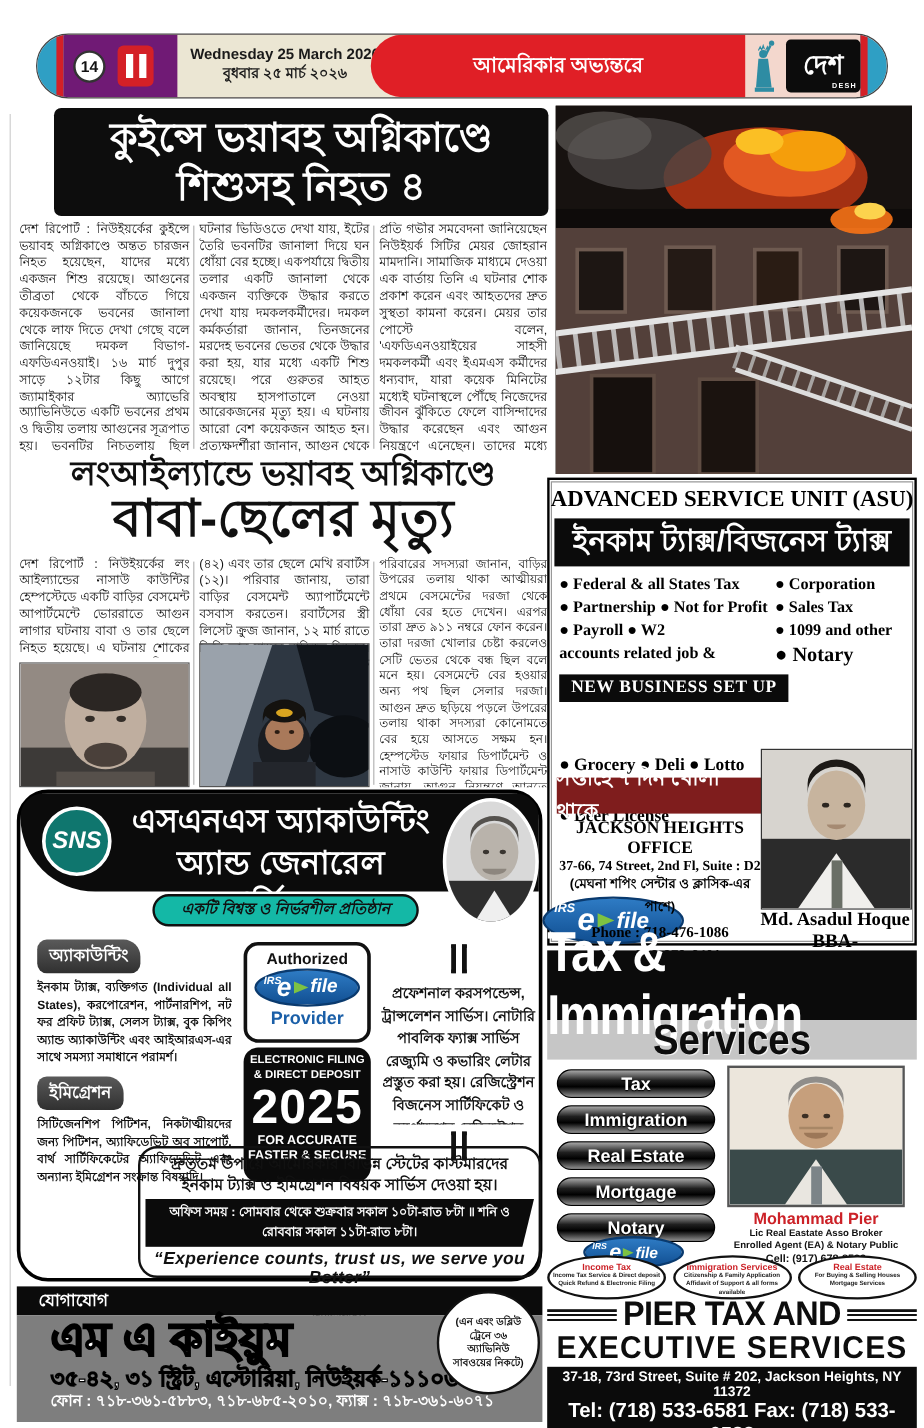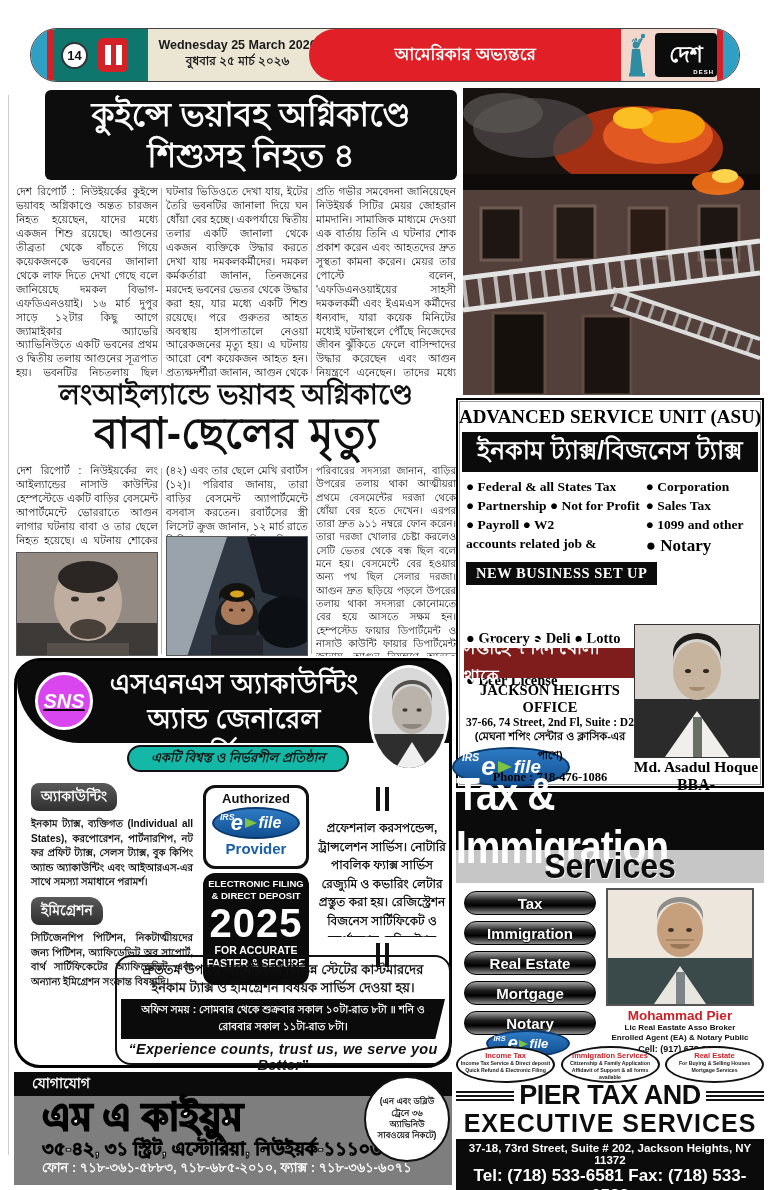--- a/index.html
+++ b/index.html
@@ -6,21 +6,21 @@
   body { background:#ffffff; font-family:"Liberation Sans", sans-serif; }
   .page { position:relative; width:770px; height:1190px; background:#fff; overflow:hidden; }
   .abs { position:absolute; }
 
   
   .masthead { position:absolute; left:30px; top:28px; width:710px; height:54px;
     display:flex; border:1px solid #444; border-radius:27px; overflow:hidden; background:#f3d7cd; }
   .cap { width:22px; background:#2f9fc4; flex:0 0 auto; }
   .cap-left { border-right:6px solid #d42027; }
   .cap-right { border-left:6px solid #d42027; }
-  .m-pink { width:96px; display:flex; align-items:center; gap:10px; padding-left:8px; background:#0f766e; }
+  .m-pink { width:96px; display:flex; align-items:center; gap:10px; padding-left:8px; background:#701a75; }
   .page-circle { width:27px; height:27px; border:2px solid #333; border-radius:50%; background:#fff;
     font-size:13px; font-weight:bold; display:flex; align-items:center; justify-content:center; color:#111; }
   .logo-mark { width:30px; height:34px; background:#d42027; border-radius:5px; display:flex; gap:5px;
     align-items:center; justify-content:center; }
   .logo-mark span { width:6px; height:20px; background:#fff; display:block; }
   .m-cream { width:182px; background:#ebe6d3; display:flex; flex-direction:column; align-items:center; justify-content:center; }
   .date-en { font-size:12.5px; font-weight:bold; color:#1a1a1a; }
   .date-bn { font-size:12px; font-weight:bold; color:#1a1a1a; }
   .m-red { width:316px; margin-left:-18px; background:#e01f26; border-radius:28px 0 0 28px;
     display:flex; align-items:center; justify-content:center; z-index:2; }
@@ -85,21 +85,21 @@
   .efile .e { font-size:1em; line-height:.9; }
   .efile .arr { width:0; height:0; border-left:.55em solid #7dc242; border-top:.26em solid transparent;
     border-bottom:.26em solid transparent; margin:0 .08em; }
   .efile .fl { font-size:.72em; }
 
   
   .sns { left:14px; top:658px; width:438px; height:410px; border:3px solid #000; border-radius:26px; background:#fff; }
   .sns-head { position:absolute; left:0; top:0; width:100%; height:82px; background:#0b0b0b;
     border-radius:22px 22px 0 70px; }
   .sns-circle { position:absolute; left:18px; top:11px; width:58px; height:58px; border:3px solid #fff;
-    border-radius:50%; background:#d946ef; display:flex; align-items:center; justify-content:center;text-decoration:underline; }
+    border-radius:50%; background:#0f766e; display:flex; align-items:center; justify-content:center; }
   .sns-circle span { color:#fff; font-weight:bold; font-style:italic; font-size:20px; }
   .sns-titles { position:absolute; left:92px; top:6px; width:250px; text-align:center; }
   .sns-titles div { color:#fff; font-weight:bold; font-size:27px; line-height:1.3; }
   .sns-oval { position:absolute; left:352px; top:4px; width:80px; height:106px; border:3px solid #fff;
     border-radius:50%; overflow:hidden; background:#ddd; z-index:3; }
   .sns-tag { position:absolute; left:110px; top:84px; width:222px; height:27px; border:2px solid #111; border-radius:15px;
     background:#14b8a6; display:flex; align-items:center; justify-content:center; }
   .sns-tag span { font-size:13px; font-weight:bold; font-style:italic; color:#111; }
   .sns-sec { background:linear-gradient(180deg,#5a5a5a,#303030); color:#fff; font-weight:bold; font-size:14px;
     border-radius:8px 14px 8px 8px; padding:2px 10px; display:inline-block; }

